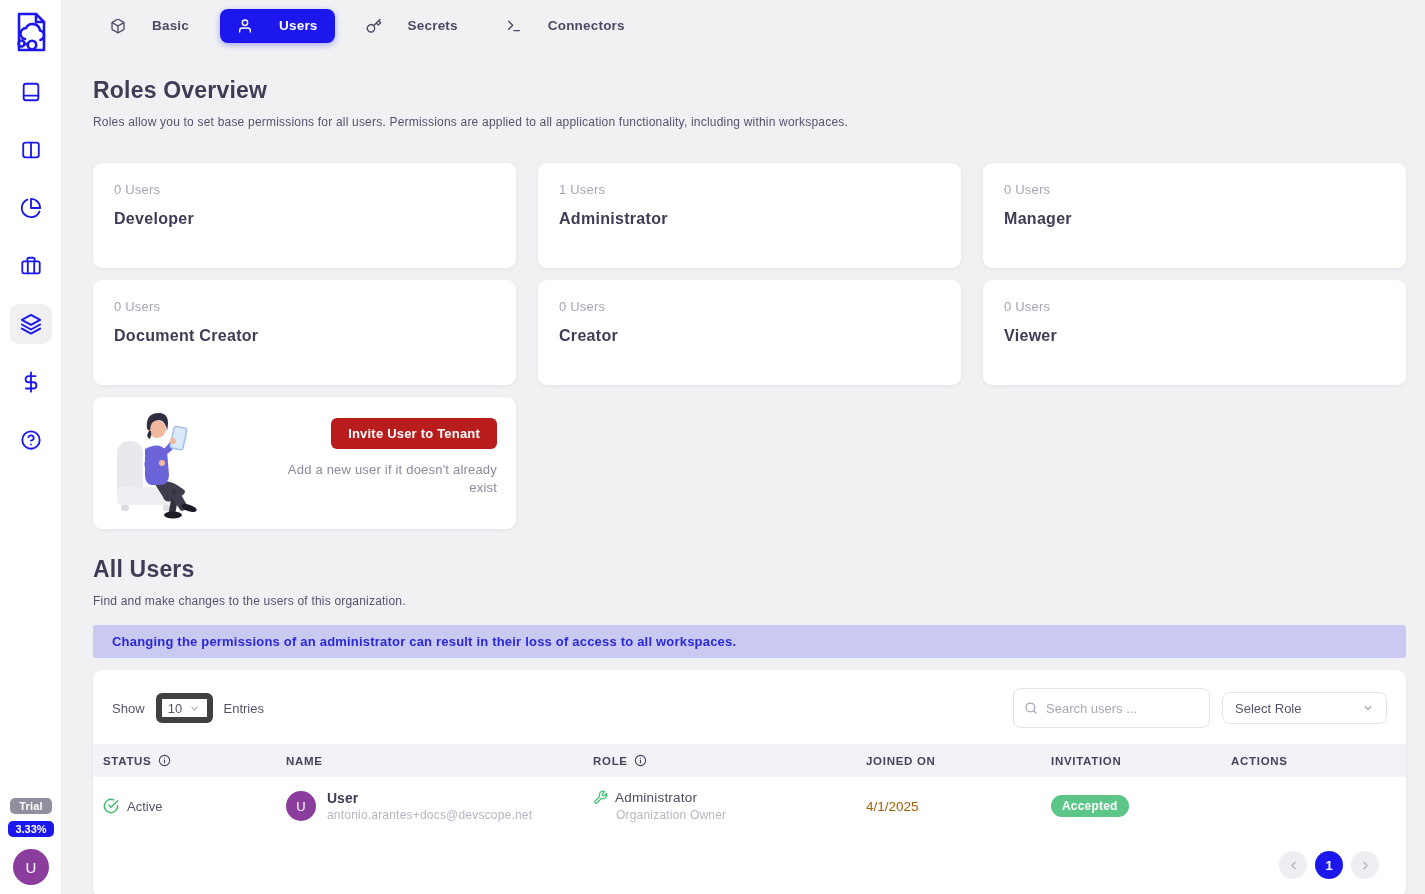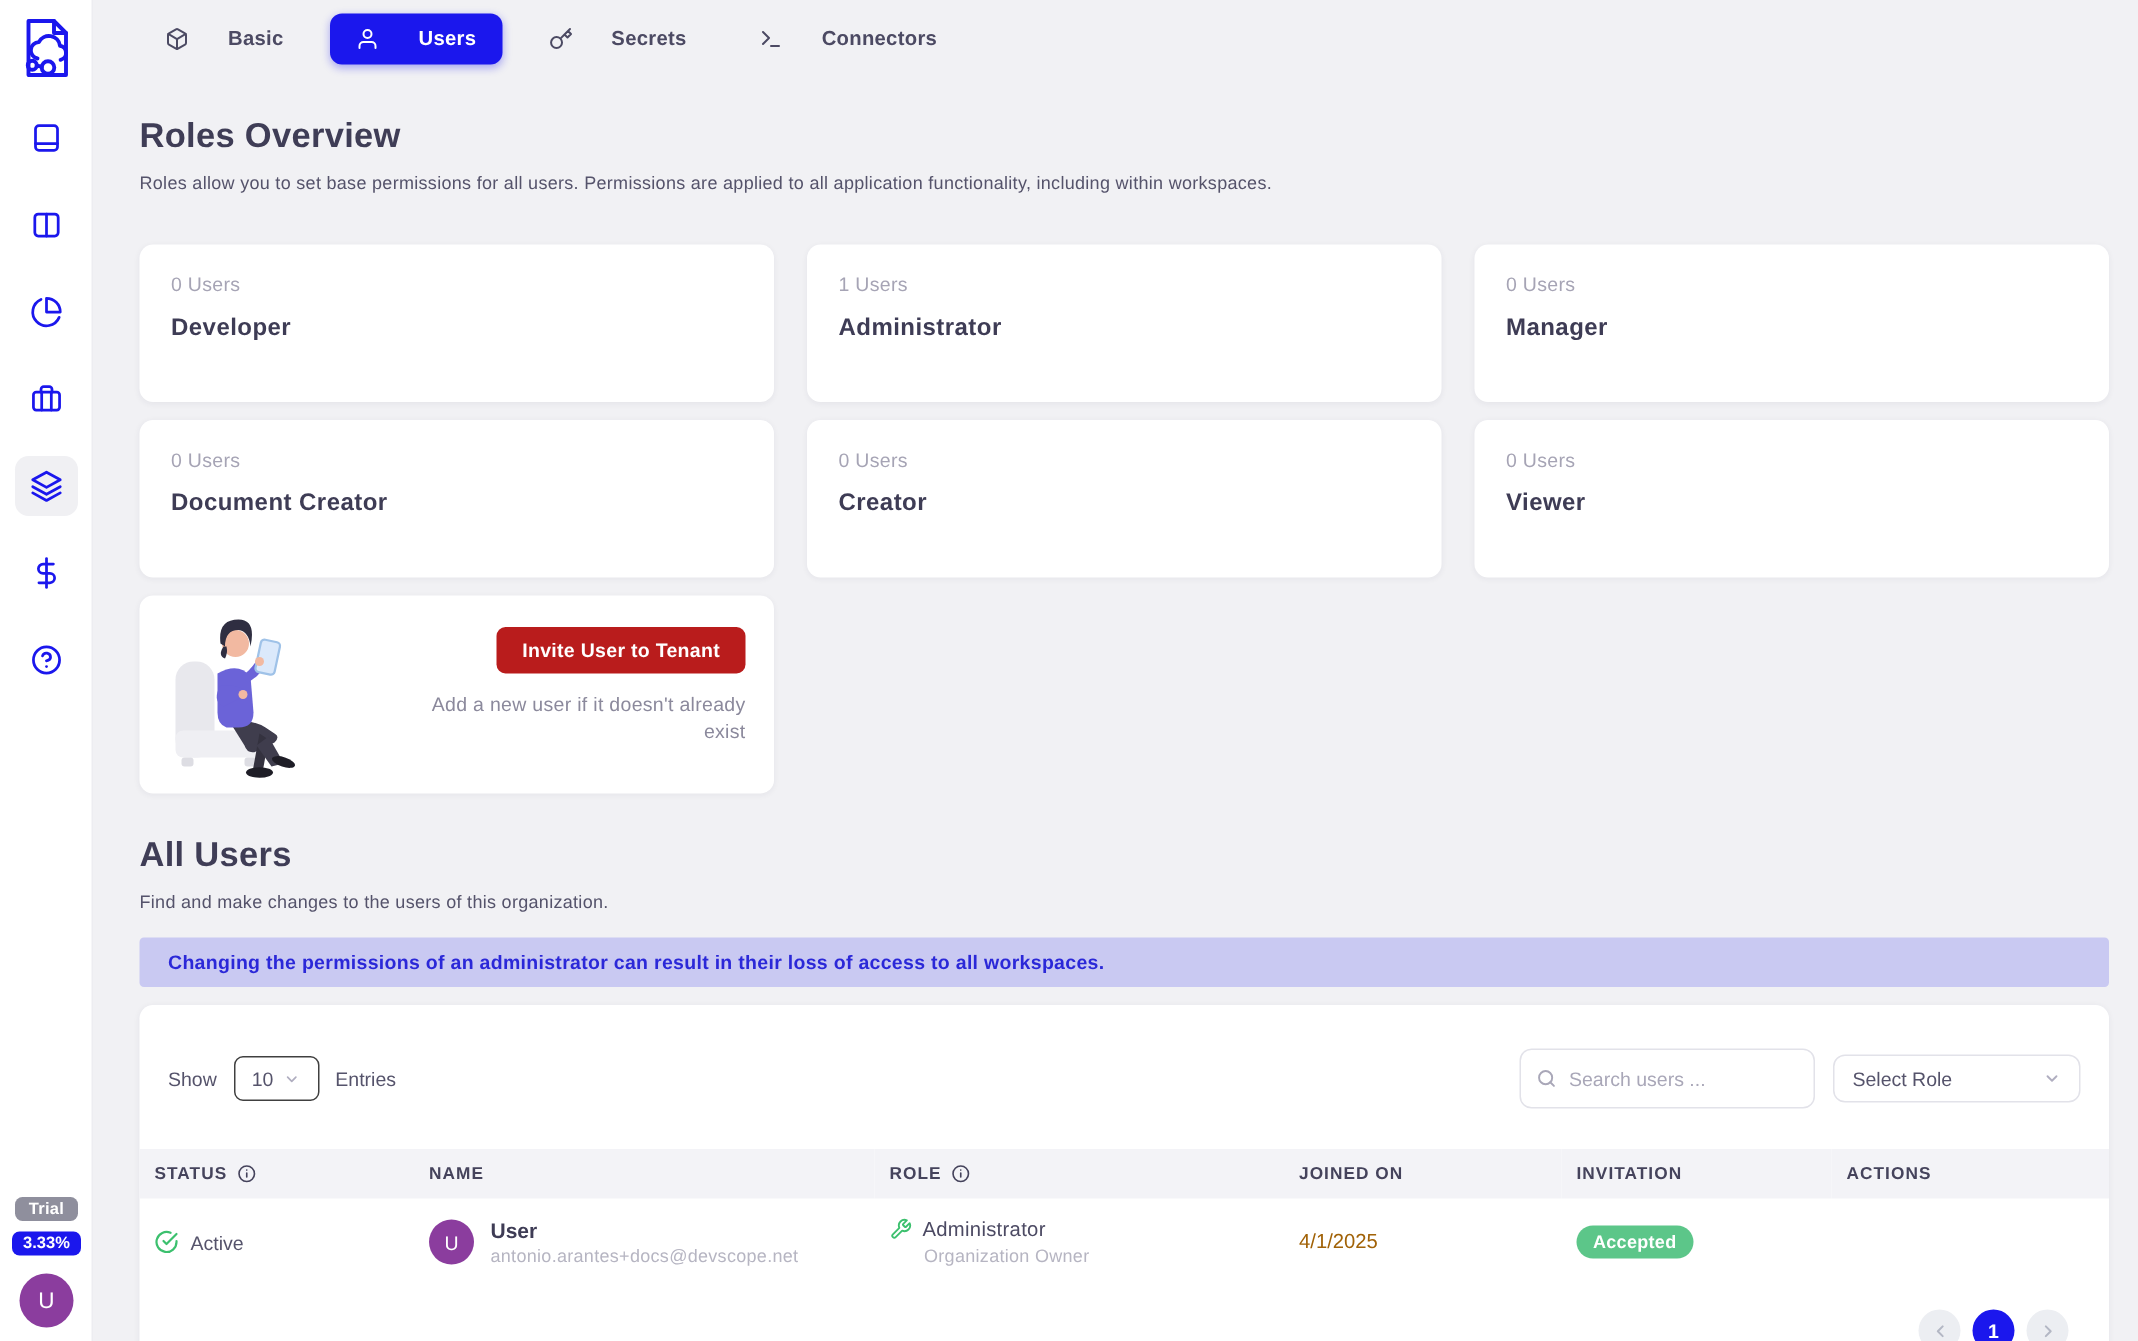--- a/index.html
+++ b/index.html
@@ -94,21 +94,21 @@
     font-size:13px; font-weight:600; color:#2b28d8; letter-spacing:.2px;
   }
 
   .table-card {
     margin-top:12px; margin-bottom:18px; background:#fff; border-radius:9px;
     box-shadow:0 1px 4px rgba(40,40,70,.06); overflow:hidden; padding-bottom:18px;
   }
   .table-controls { display:flex; align-items:center; padding:18px 19px 16px 19px; }
   .ctrl-label { font-size:13px; color:#55536b; }
   .page-size-select {
-    margin:16px 11px; width:57px; height:30px; border:1px solid #404040; border-radius:6px;
+    margin:5px 11px; width:57px; height:30px; border:6px solid #404040; border-radius:6px;
     display:flex; align-items:center; justify-content:center; gap:7px;
     font-size:13px; color:#55536b; cursor:pointer; background:#fff;
   }
   .ctrl-spacer { flex:1; }
   .search-box {
     width:197px; height:40px; border:1px solid #e2e2e9; border-radius:8px;
     display:flex; align-items:center; padding:0 10px; gap:8px; background:#fff;
   }
   .search-box input {
     border:none; outline:none; width:100%; font-family:inherit;

